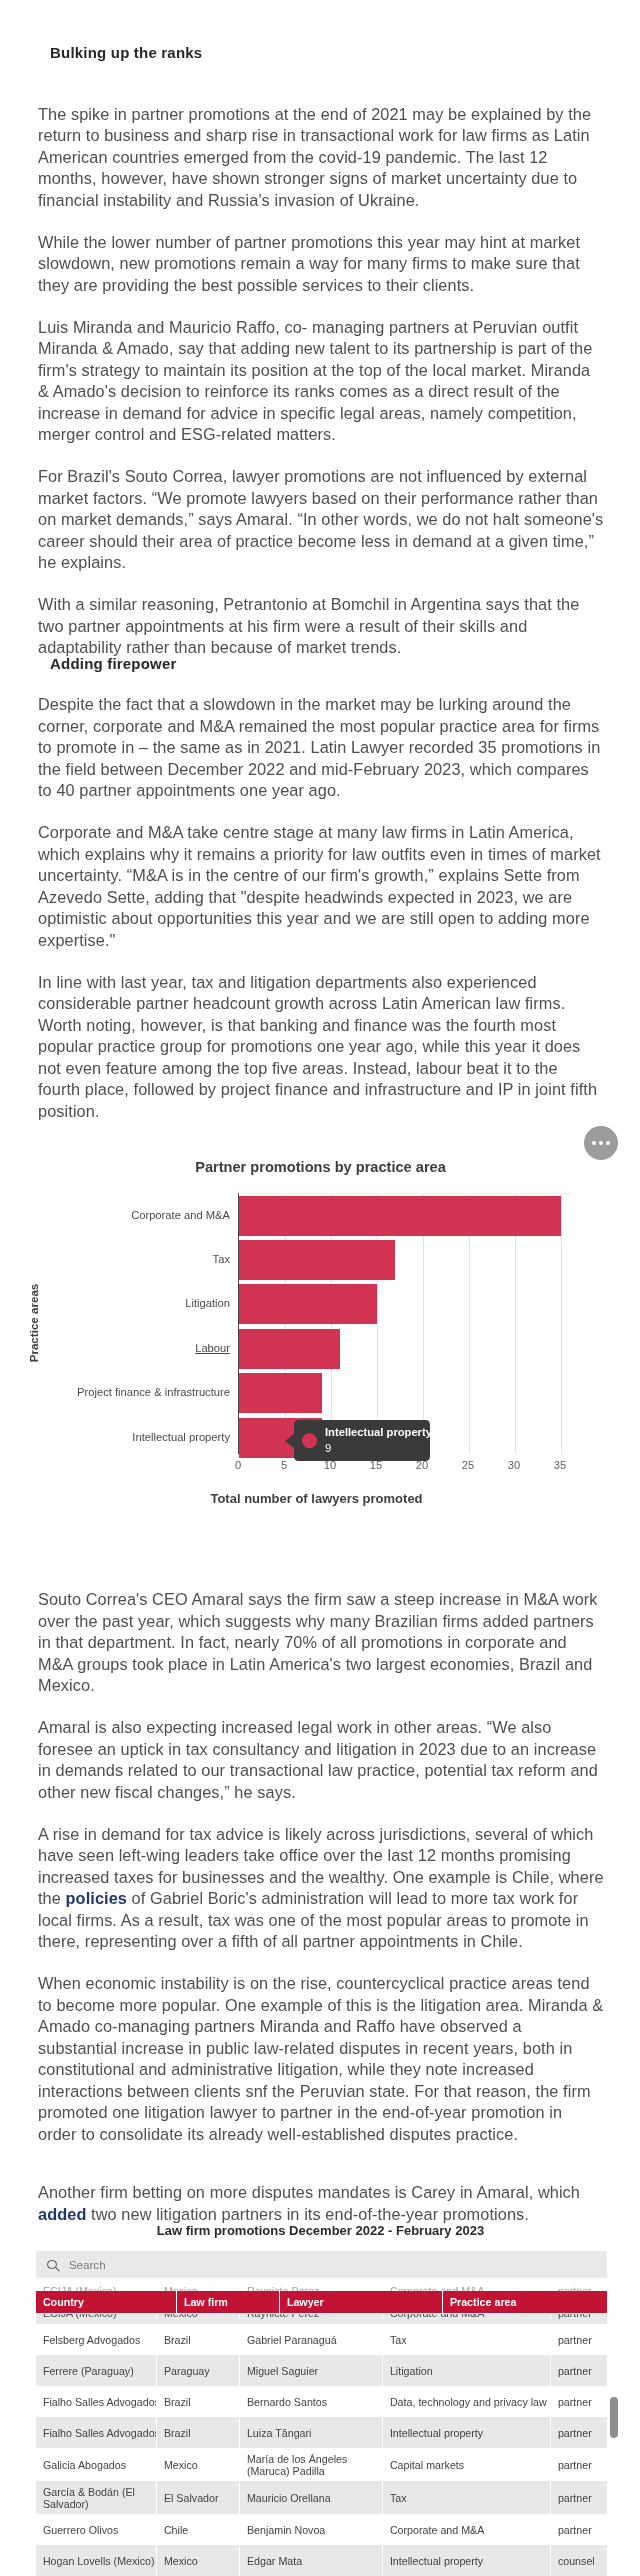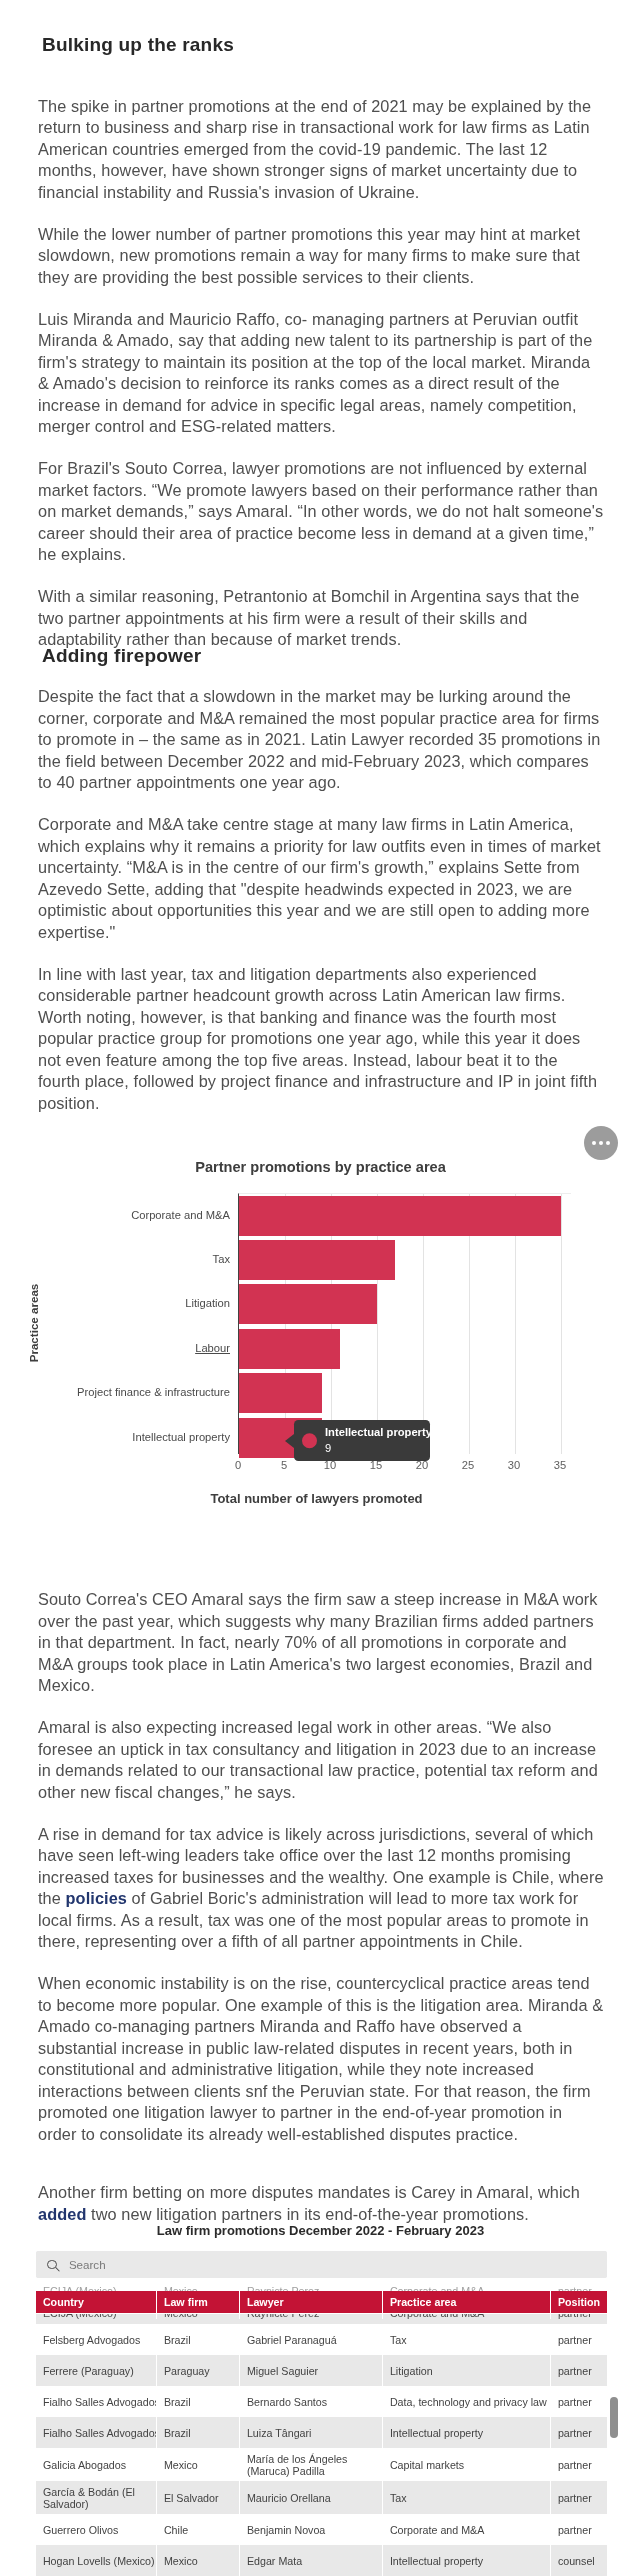--- a/index.html
+++ b/index.html
@@ -1,20 +1,20 @@
 <!DOCTYPE html>
 <html style="font-size:13.8px"><head>
 <meta charset="utf-8">
 <style>
   html,body{margin:0;padding:0;background:#fff;}
   body{width:641px;height:2576px;position:relative;overflow:hidden;
        font-family:"Liberation Sans",sans-serif;}
   .sec{position:absolute;left:38px;width:566px;}
-  h1.head,h2.head{margin:4px;font-weight:700;color:#282828;letter-spacing:0.2px;
-       font-size:19px;line-height:26px;}
+  h1.head,h2.head{margin:12px;font-weight:700;color:#282828;letter-spacing:0.2px;
+       font-size:15px;line-height:26px;}
   h1.head{margin-bottom:38px;}
   h2.head{margin-bottom:17px;}
   p.body{margin:0 0 20.6px 0;font-size:16.3px;line-height:21.5px;color:#4f4f4f;
        letter-spacing:0.1px;}
   a.inline-link{color:#22366e;font-weight:700;text-decoration:none;cursor:pointer;}
 
   
   .chart-menu{position:absolute;left:584px;top:1126px;width:34px;height:34px;
        border-radius:50%;background:#9c9c9c;display:flex;align-items:center;
        justify-content:center;gap:2.6px;cursor:pointer;}
@@ -174,21 +174,21 @@
 </div>
 <div class="ghost-top" id="ghost-top">
     <div class="t-row">
       <div class="t-cell c0">ECIJA (Mexico)</div>
       <div class="t-cell c1">Mexico</div>
       <div class="t-cell c2">Raynicte Perez</div>
       <div class="t-cell c3">Corporate and M&amp;A</div>
       <div class="t-cell c4">partner</div>
     </div>
   </div>
-<div class="t-head" id="t-head" style="background: rgb(195, 19, 53);">
+<div class="t-head" id="t-head" style="background: rgb(195, 19, 53); gap: 20px;">
     <div class="t-cell c0">Country</div>
     <div class="t-cell c1">Law firm</div>
     <div class="t-cell c2">Lawyer</div>
     <div class="t-cell c3">Practice area</div>
     <div class="t-cell c4">Position</div>
   </div>
 <div class="ecija-row" id="ecija-row">
     <div class="t-row">
       <div class="t-cell c0">ECIJA (Mexico)</div>
       <div class="t-cell c1">Mexico</div>

